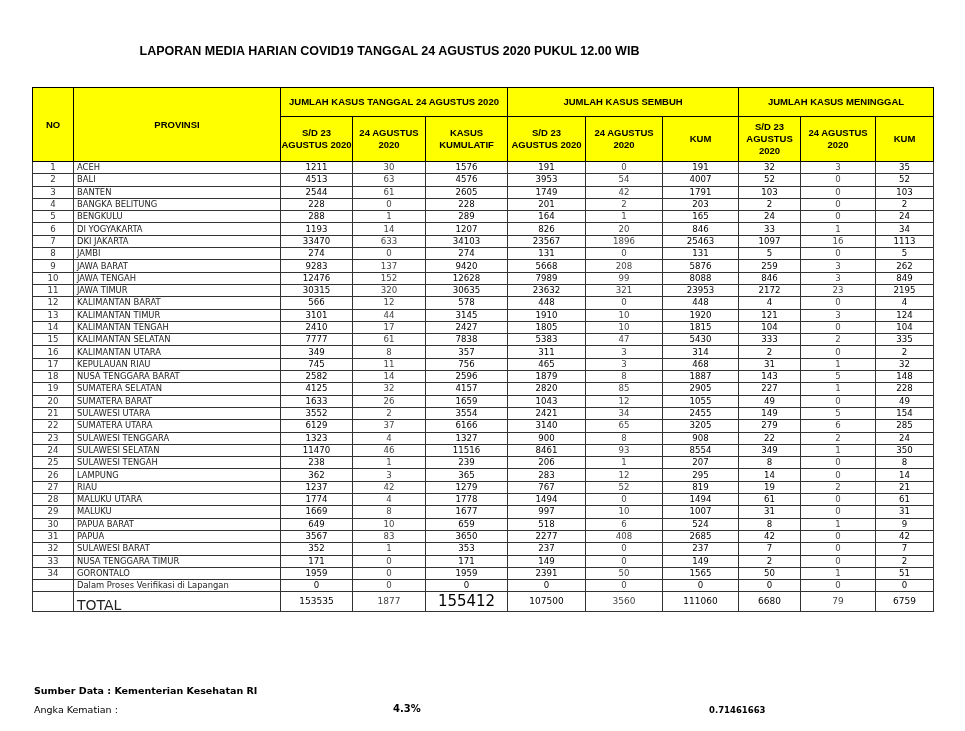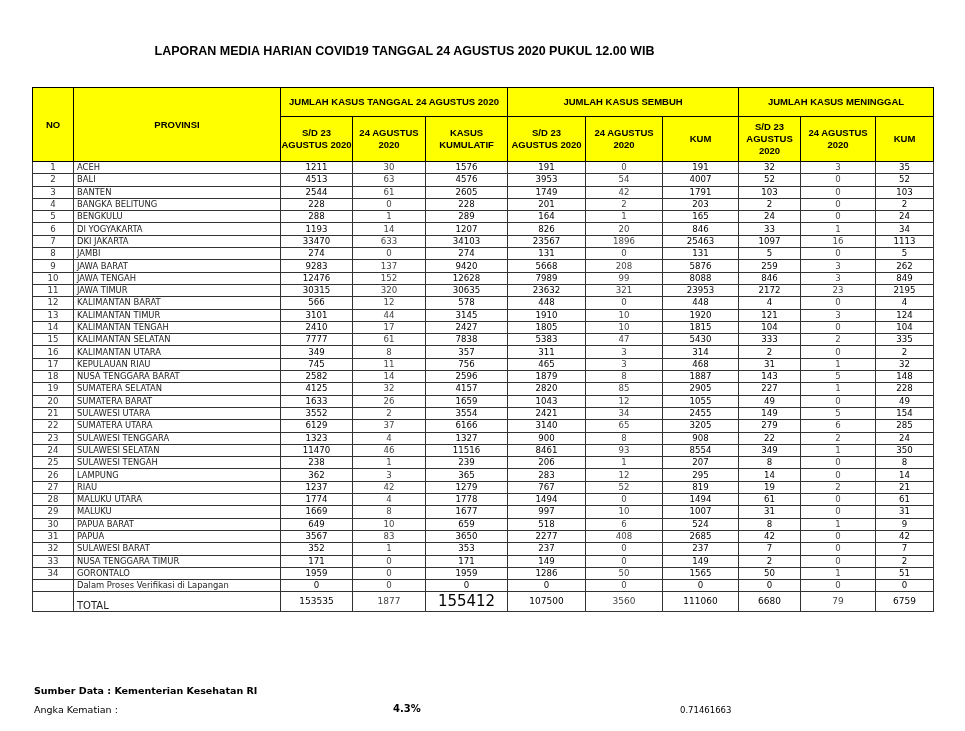--- a/index.html
+++ b/index.html
@@ -1,36 +1,36 @@
 <!DOCTYPE html>
 <html><head>
 <meta charset="utf-8">
 <style>
   html, body { margin:0; padding:0; background:#ffffff; }
   body { width:965px; height:731px; position:relative; overflow:hidden; font-family:"Liberation Sans", sans-serif; color:#000; }
-  .title { position:absolute; left:15px; width:779px; top:44px; text-align:center; font-weight:bold; font-size:12.5px; }
+  .title { position:absolute; left:0; width:779px; top:44px; text-align:center; font-weight:bold; font-size:12.5px; }
   .subnote { position:absolute; left:66px; top:62px; font-weight:bold; font-size:8.5px;margin-top:39px; }
   table.report { position:absolute; left:32px; top:87px; border-collapse:collapse; table-layout:fixed; width:901px; }
   table.report th, table.report td { border:1px solid #333; padding:0; }
   table.report thead th { background:#ffff00; font-weight:bold; font-size:9.5px; text-align:center; vertical-align:middle; line-height:12px; border-color:#000; }
   table.report thead tr.g th { height:28px; }
   table.report thead tr.s th { height:44px; }
   table.report tbody td { height:11.3px; font-family:"DejaVu Sans", sans-serif; font-size:8.6px; line-height:11px; text-align:center; white-space:nowrap; overflow:hidden; }
   table.report tbody td.no { color:#333; }
   table.report tbody td.prov { text-align:left; padding-left:3px; color:#222; font-size:8.4px; }
   table.report tbody td.light { color:#444; }
   table.report tbody td.bold { color:#000; }
   table.report tbody tr.total td { height:19px; font-size:9px; }
-  table.report tbody tr.total td.prov { font-size:10px; vertical-align:bottom; }
+  table.report tbody tr.total td.prov { font-size:14px; vertical-align:bottom; }
   table.report tbody tr.total td.big { font-size:15px; }
   .footer { position:absolute; font-size:9.5px; font-family:"DejaVu Sans", sans-serif; }
   .src { left:34px; top:685px; font-weight:bold; }
   .mort-label { left:34px; top:704px; }
   .mort-val { left:393px; top:703px; font-weight:bold; font-size:10px; }
-  .mort-ratio { left:680px; top:705px; font-size:8.5px; }
+  .mort-ratio { left:709px; top:705px; font-size:8.5px;font-weight:bold; }
 </style>
 </head>
 <body>
 
 <div class="title">LAPORAN MEDIA HARIAN COVID19 TANGGAL 24 AGUSTUS 2020 PUKUL 12.00 WIB</div>
 <div class="subnote">data dapat berubah sesuai hasil verifikasi</div>
 
 <table class="report">
   <colgroup>
     <col style="width:41px">
@@ -494,21 +494,21 @@
         <td class="bold">2</td>
         <td class="light">0</td>
         <td class="bold">2</td>
       </tr>
       <tr>
         <td class="no">34</td>
         <td class="prov">GORONTALO</td>
         <td class="bold">1959</td>
         <td class="light">0</td>
         <td class="bold">1959</td>
-        <td class="bold">1286</td>
+        <td class="bold">2391</td>
         <td class="light">50</td>
         <td class="bold">1565</td>
         <td class="bold">50</td>
         <td class="light">1</td>
         <td class="bold">51</td>
       </tr>
       <tr>
         <td class="no"></td>
         <td class="prov">Dalam Proses Verifikasi di Lapangan</td>
         <td class="bold">0</td>

